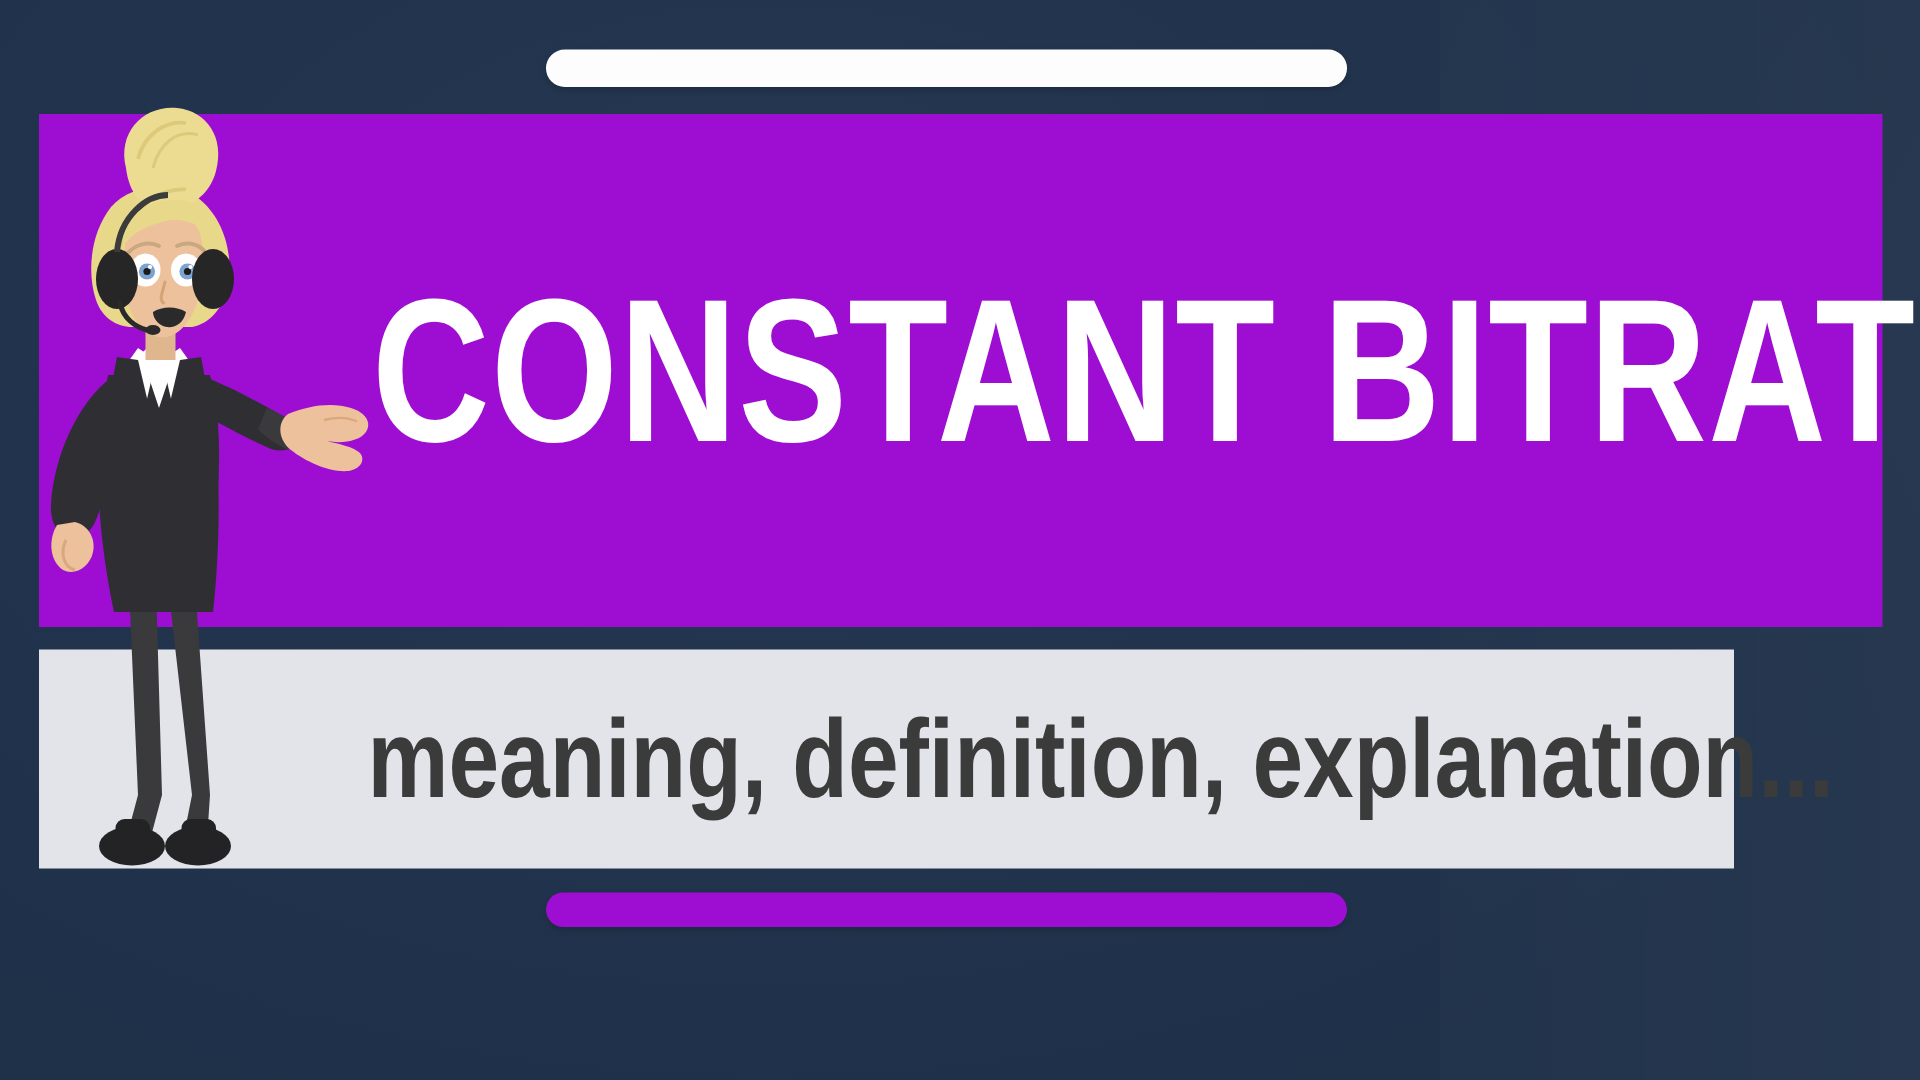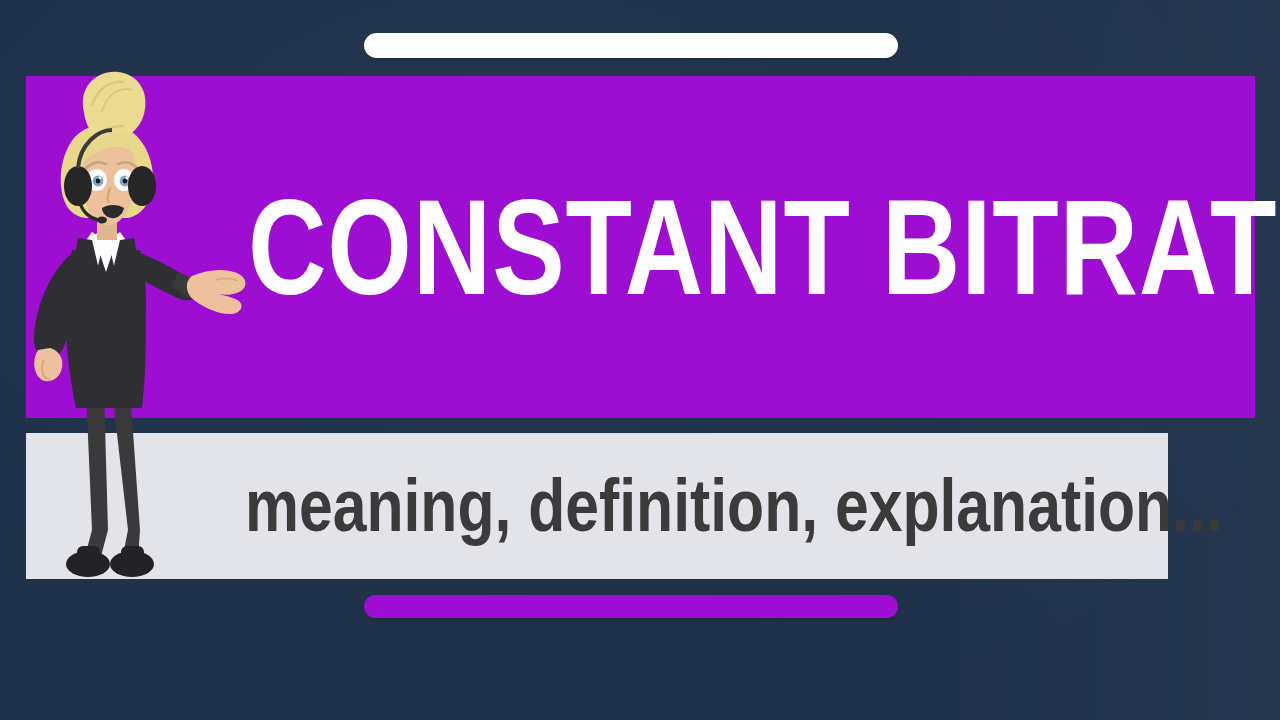--- a/index.html
+++ b/index.html
@@ -84,21 +84,20 @@
   }
 
   
   .subbar {
     position: absolute;
     left: 26px;
     top: 433px;
     width: 1130px;
     height: 146px;
     background: #e2e4e9;
-    padding-left: 12px;
   }
   .subbar-text {
     position: absolute;
     left: 219px;
     top: 0;
     height: 146px;
     display: flex;
     align-items: center;
     color: #3b3b3b;
     font-family: "Liberation Sans Narrow", "Liberation Sans", sans-serif;

